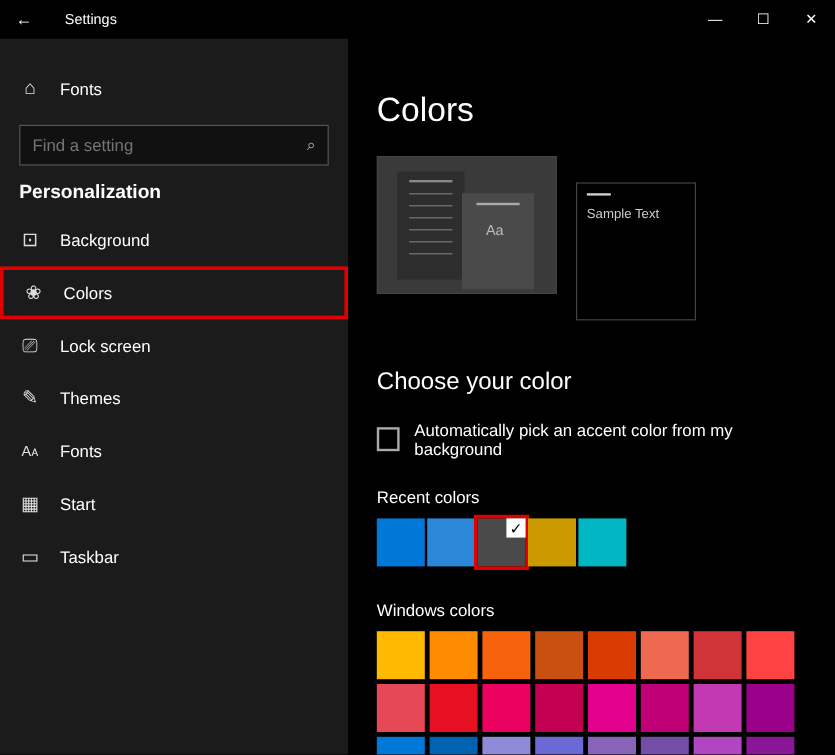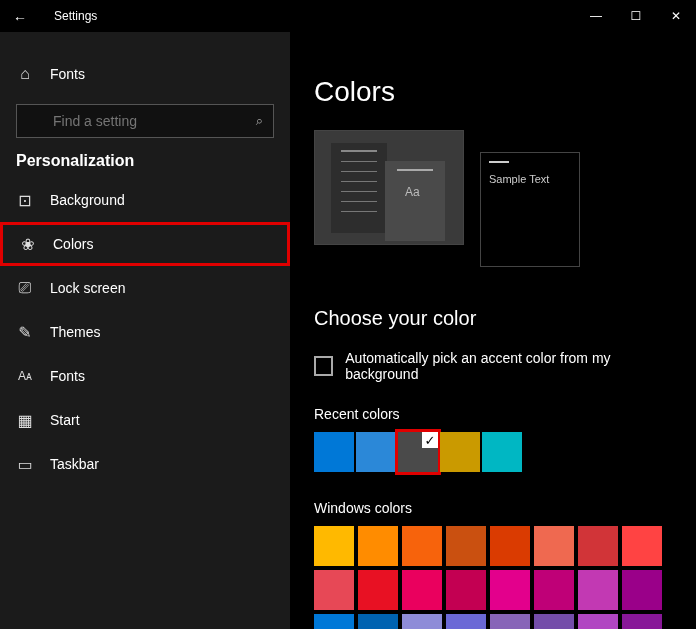--- a/index.html
+++ b/index.html
@@ -55,21 +55,21 @@
   .search-wrap { padding: 0 16px; margin: 8px 0 14px; }
   .search {
     display: flex; align-items: center;
     height: 34px;
     border: 1px solid #555;
     background: #111;
     padding: 0 10px;
   }
   .search input {
     flex: 1; background: transparent; border: 0;
-    color: #ccc; font-size: 14px; outline: none; margin-left: 26px;
+    color: #ccc; font-size: 14px; outline: none;
   }
   .category-title {
     font-size: 16px; font-weight: 700;
     padding: 0 16px 8px;
   }
   .main {
     flex: 1; padding: 44px 24px 0 24px;
     overflow: hidden;
   }
   .page-title { font-size: 28px; font-weight: 400; margin-bottom: 22px; }

